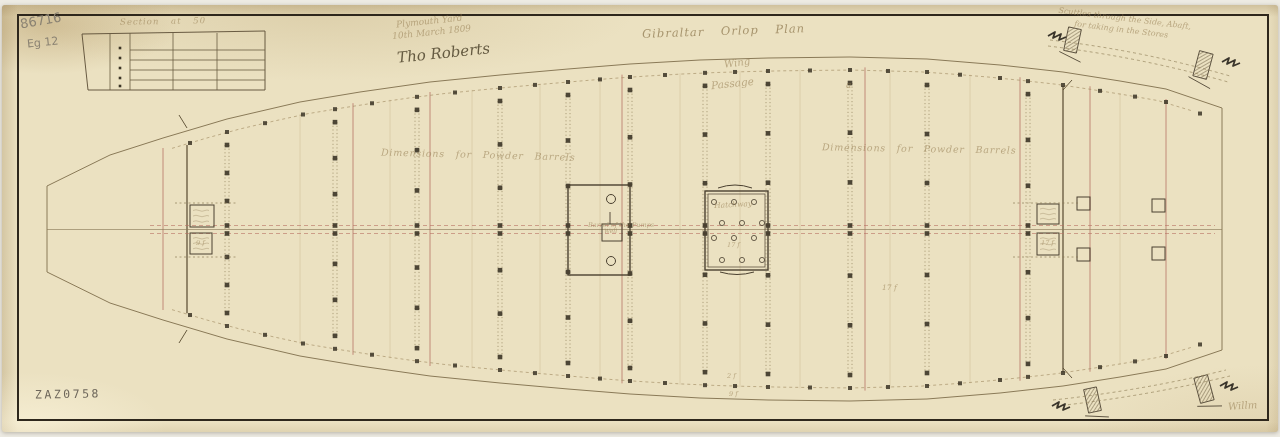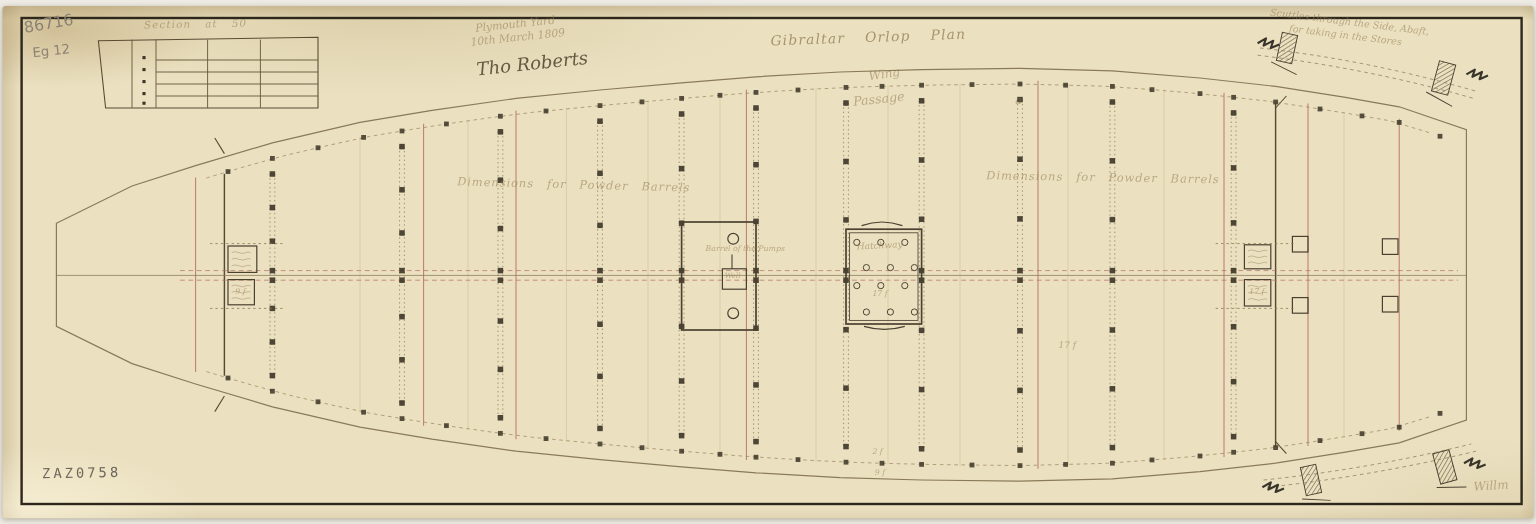--- a/index.html
+++ b/index.html
@@ -333,21 +333,21 @@
   <div class="t faintscript" style="left:392px;top:27px;font-size:9px;transform:rotate(-6deg);">10th March 1809</div>
   <div class="t sig" style="left:397px;top:44px;font-size:15px;transform:rotate(-6deg);">Tho Roberts</div>
 
   <div class="t" style="left:642px;top:24px;font-size:11.5px;transform:rotate(-2deg);word-spacing:12px;letter-spacing:1px;">Gibraltar Orlop Plan</div>
   <div class="t faintscript" style="left:724px;top:57px;font-size:10px;transform:rotate(-8deg);">Wing</div>
   <div class="t faintscript" style="left:711px;top:77px;font-size:10.5px;transform:rotate(-6deg);">Passage</div>
 
   <div class="t faintscript" style="left:381px;top:149px;font-size:9.5px;transform:rotate(1.5deg);letter-spacing:.8px;word-spacing:7px;">Dimensions for Powder Barrels</div>
   <div class="t faintscript" style="left:822px;top:143px;font-size:9.5px;transform:rotate(1deg);letter-spacing:.8px;word-spacing:7px;">Dimensions for Powder Barrels</div>
 
-  <div class="t faintscript" style="left:588px;top:203px;font-size:6.5px;font-style:italic;">Barrel of the Pumps</div>
+  <div class="t faintscript" style="left:588px;top:221px;font-size:6.5px;font-style:italic;">Barrel of the Pumps</div>
   <div class="t faintscript" style="left:604px;top:227px;font-size:6px;">Well</div>
   <div class="t faintscript" style="left:714px;top:200px;font-size:7.5px;transform:rotate(-3deg);">Hatchway</div>
   <div class="t faintscript" style="left:727px;top:241px;font-size:6.5px;">17 f</div>
   <div class="t faintscript" style="left:882px;top:283px;font-size:7.5px;">17 f</div>
   <div class="t faintscript" style="left:727px;top:372px;font-size:6.5px;">2 f</div>
   <div class="t faintscript" style="left:729px;top:390px;font-size:6.5px;">9 f</div>
   <div class="t faintscript" style="left:196px;top:239px;font-size:6.5px;">9 f</div>
   <div class="t faintscript" style="left:1041px;top:239px;font-size:6.5px;">17 f</div>
   <div class="t faintscript" style="left:846px;top:80px;font-size:9px;">a</div>
 

